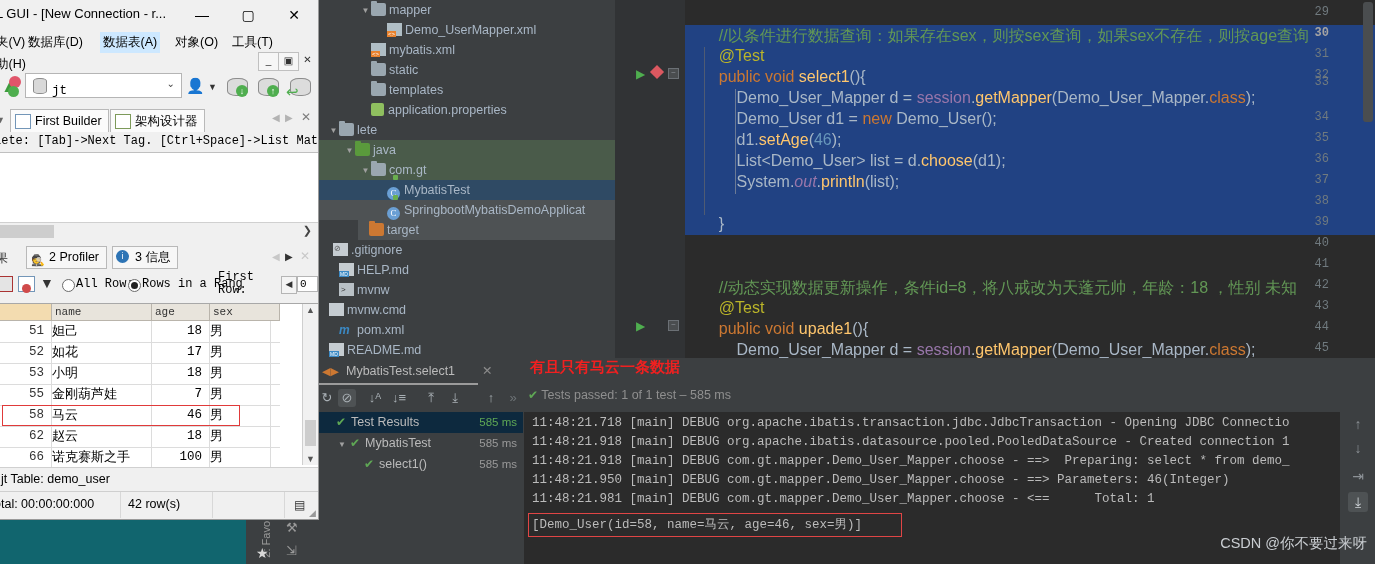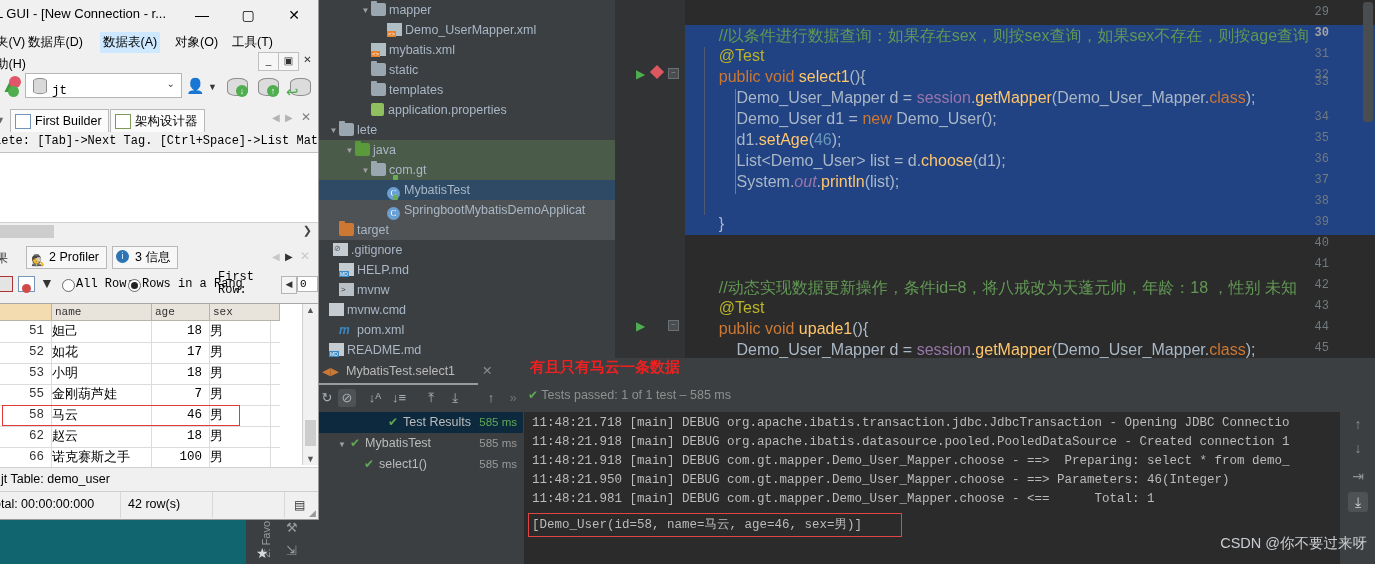--- a/index.html
+++ b/index.html
@@ -145,21 +145,21 @@
       <div class="tree-row" style="padding-left: 58px;"><span class="tw"></span><span><span class="ic xmlic"></span></span><span>Demo_UserMapper.xml</span></div>
       <div class="tree-row" style="padding-left: 42px;"><span class="tw"></span><span><span class="ic xmlic"></span></span><span>mybatis.xml</span></div>
       <div class="tree-row" style="padding-left: 42px;"><span class="tw"></span><span><span class="ic fld"></span></span><span>static</span></div>
       <div class="tree-row" style="padding-left: 42px;"><span class="tw"></span><span><span class="ic fld"></span></span><span>templates</span></div>
       <div class="tree-row" style="padding-left: 42px;"><span class="tw"></span><span><span class="propic"></span></span><span>application.properties</span></div>
       <div class="tree-row" style="padding-left: 10px;"><span class="tw">▼</span><span><span class="ic fld"></span></span><span>lete</span></div>
       <div class="tree-row sel-green" style="padding-left: 26px;"><span class="tw">▼</span><span><span class="ic fld green"></span></span><span>java</span></div>
       <div class="tree-row sel-green" style="padding-left: 42px;"><span class="tw">▼</span><span><span class="ic fld"></span></span><span>com.gt</span></div>
       <div class="tree-row sel-blue" style="padding-left: 58px;"><span class="tw"></span><span><span class="cls test">C</span></span><span>MybatisTest</span></div>
       <div class="tree-row sel-grey" style="padding-left: 58px;"><span class="tw"></span><span><span class="cls test">C</span></span><span>SpringbootMybatisDemoApplicat</span></div>
-      <div class="tree-row sel-grey" style="padding-left: 10px;"><span class="tw"></span><span><span class="ic fld orange"></span></span><span>target</span></div>
+      <div class="tree-row sel-grey" style=" margin-left: 40px;"><span class="tw"></span><span><span class="ic fld orange"></span></span><span>target</span></div>
       <div class="tree-row" style="padding-left: 4px;"><span class="tw"></span><span><span class="ic gic"></span></span><span>.gitignore</span></div>
       <div class="tree-row" style="padding-left: 10px;"><span class="tw"></span><span><span class="ic mdic"></span></span><span>HELP.md</span></div>
       <div class="tree-row" style="padding-left: 10px;"><span class="tw"></span><span><span class="ic shic"></span></span><span>mvnw</span></div>
       <div class="tree-row" style=""><span class="tw"></span><span><span class="ic docic"></span></span><span>mvnw.cmd</span></div>
       <div class="tree-row" style="padding-left: 10px;"><span class="tw"></span><span><span class="mic">m</span></span><span>pom.xml</span></div>
       <div class="tree-row" style=""><span class="tw"></span><span><span class="ic mdic"></span></span><span>README.md</span></div>
     </div>
 
   <div id="selband2"></div>
   <div id="selband"></div>
@@ -236,21 +236,21 @@
       <span class="tbtn" style="left:164px;">↑</span>
       <span class="tbtn" style="left:186px;color:#6d7276;">»</span>
     </div>
 
     <div id="statusline">
       <span class="tick">✔</span>
       <span>Tests passed: 1 of 1 test – 585 ms</span>
     </div>
 
     <div id="testtree">
-        <div class="ttrow sel" style="padding-left: 6px; text-align: center;"><span style="display: inline-block; width: 12px; color: rgb(160, 160, 160); font-size: 8px;"></span><span class="tick" style="margin-right: 5px;">✔</span><span>Test Results</span><span class="tms green">585 ms</span></div>
+        <div class="ttrow sel" style="padding-left: 6px;"><span style="display: inline-block; width: 12px; color: rgb(160, 160, 160); font-size: 8px;"></span><span class="tick" style="margin-right: 5px;">✔</span><span>Test Results</span><span class="tms green">585 ms</span></div>
         <div class="ttrow" style="padding-left: 20px;"><span style="display: inline-block; width: 12px; color: rgb(160, 160, 160); font-size: 8px;">▼</span><span class="tick" style="margin-right: 5px;">✔</span><span>MybatisTest</span><span class="tms">585 ms</span></div>
         <div class="ttrow" style="padding-left: 34px;"><span style="display: inline-block; width: 12px; color: rgb(160, 160, 160); font-size: 8px;"></span><span class="tick" style="margin-right: 5px;">✔</span><span>select1()</span><span class="tms">585 ms</span></div>
       </div>
 
     <div id="console">
         <div class="logline" style="top: 4px;">11:48:21.718 [main] DEBUG org.apache.ibatis.transaction.jdbc.JdbcTransaction - Opening JDBC Connectio</div>
         <div class="logline" style="top: 23px;">11:48:21.918 [main] DEBUG org.apache.ibatis.datasource.pooled.PooledDataSource - Created connection 1</div>
         <div class="logline" style="top: 42px;">11:48:21.918 [main] DEBUG com.gt.mapper.Demo_User_Mapper.choose - ==&gt;  Preparing: select * from demo_</div>
         <div class="logline" style="top: 61px;">11:48:21.950 [main] DEBUG com.gt.mapper.Demo_User_Mapper.choose - ==&gt; Parameters: 46(Integer)</div>
         <div class="logline" style="top: 80px;">11:48:21.981 [main] DEBUG com.gt.mapper.Demo_User_Mapper.choose - &lt;==      Total: 1</div>

